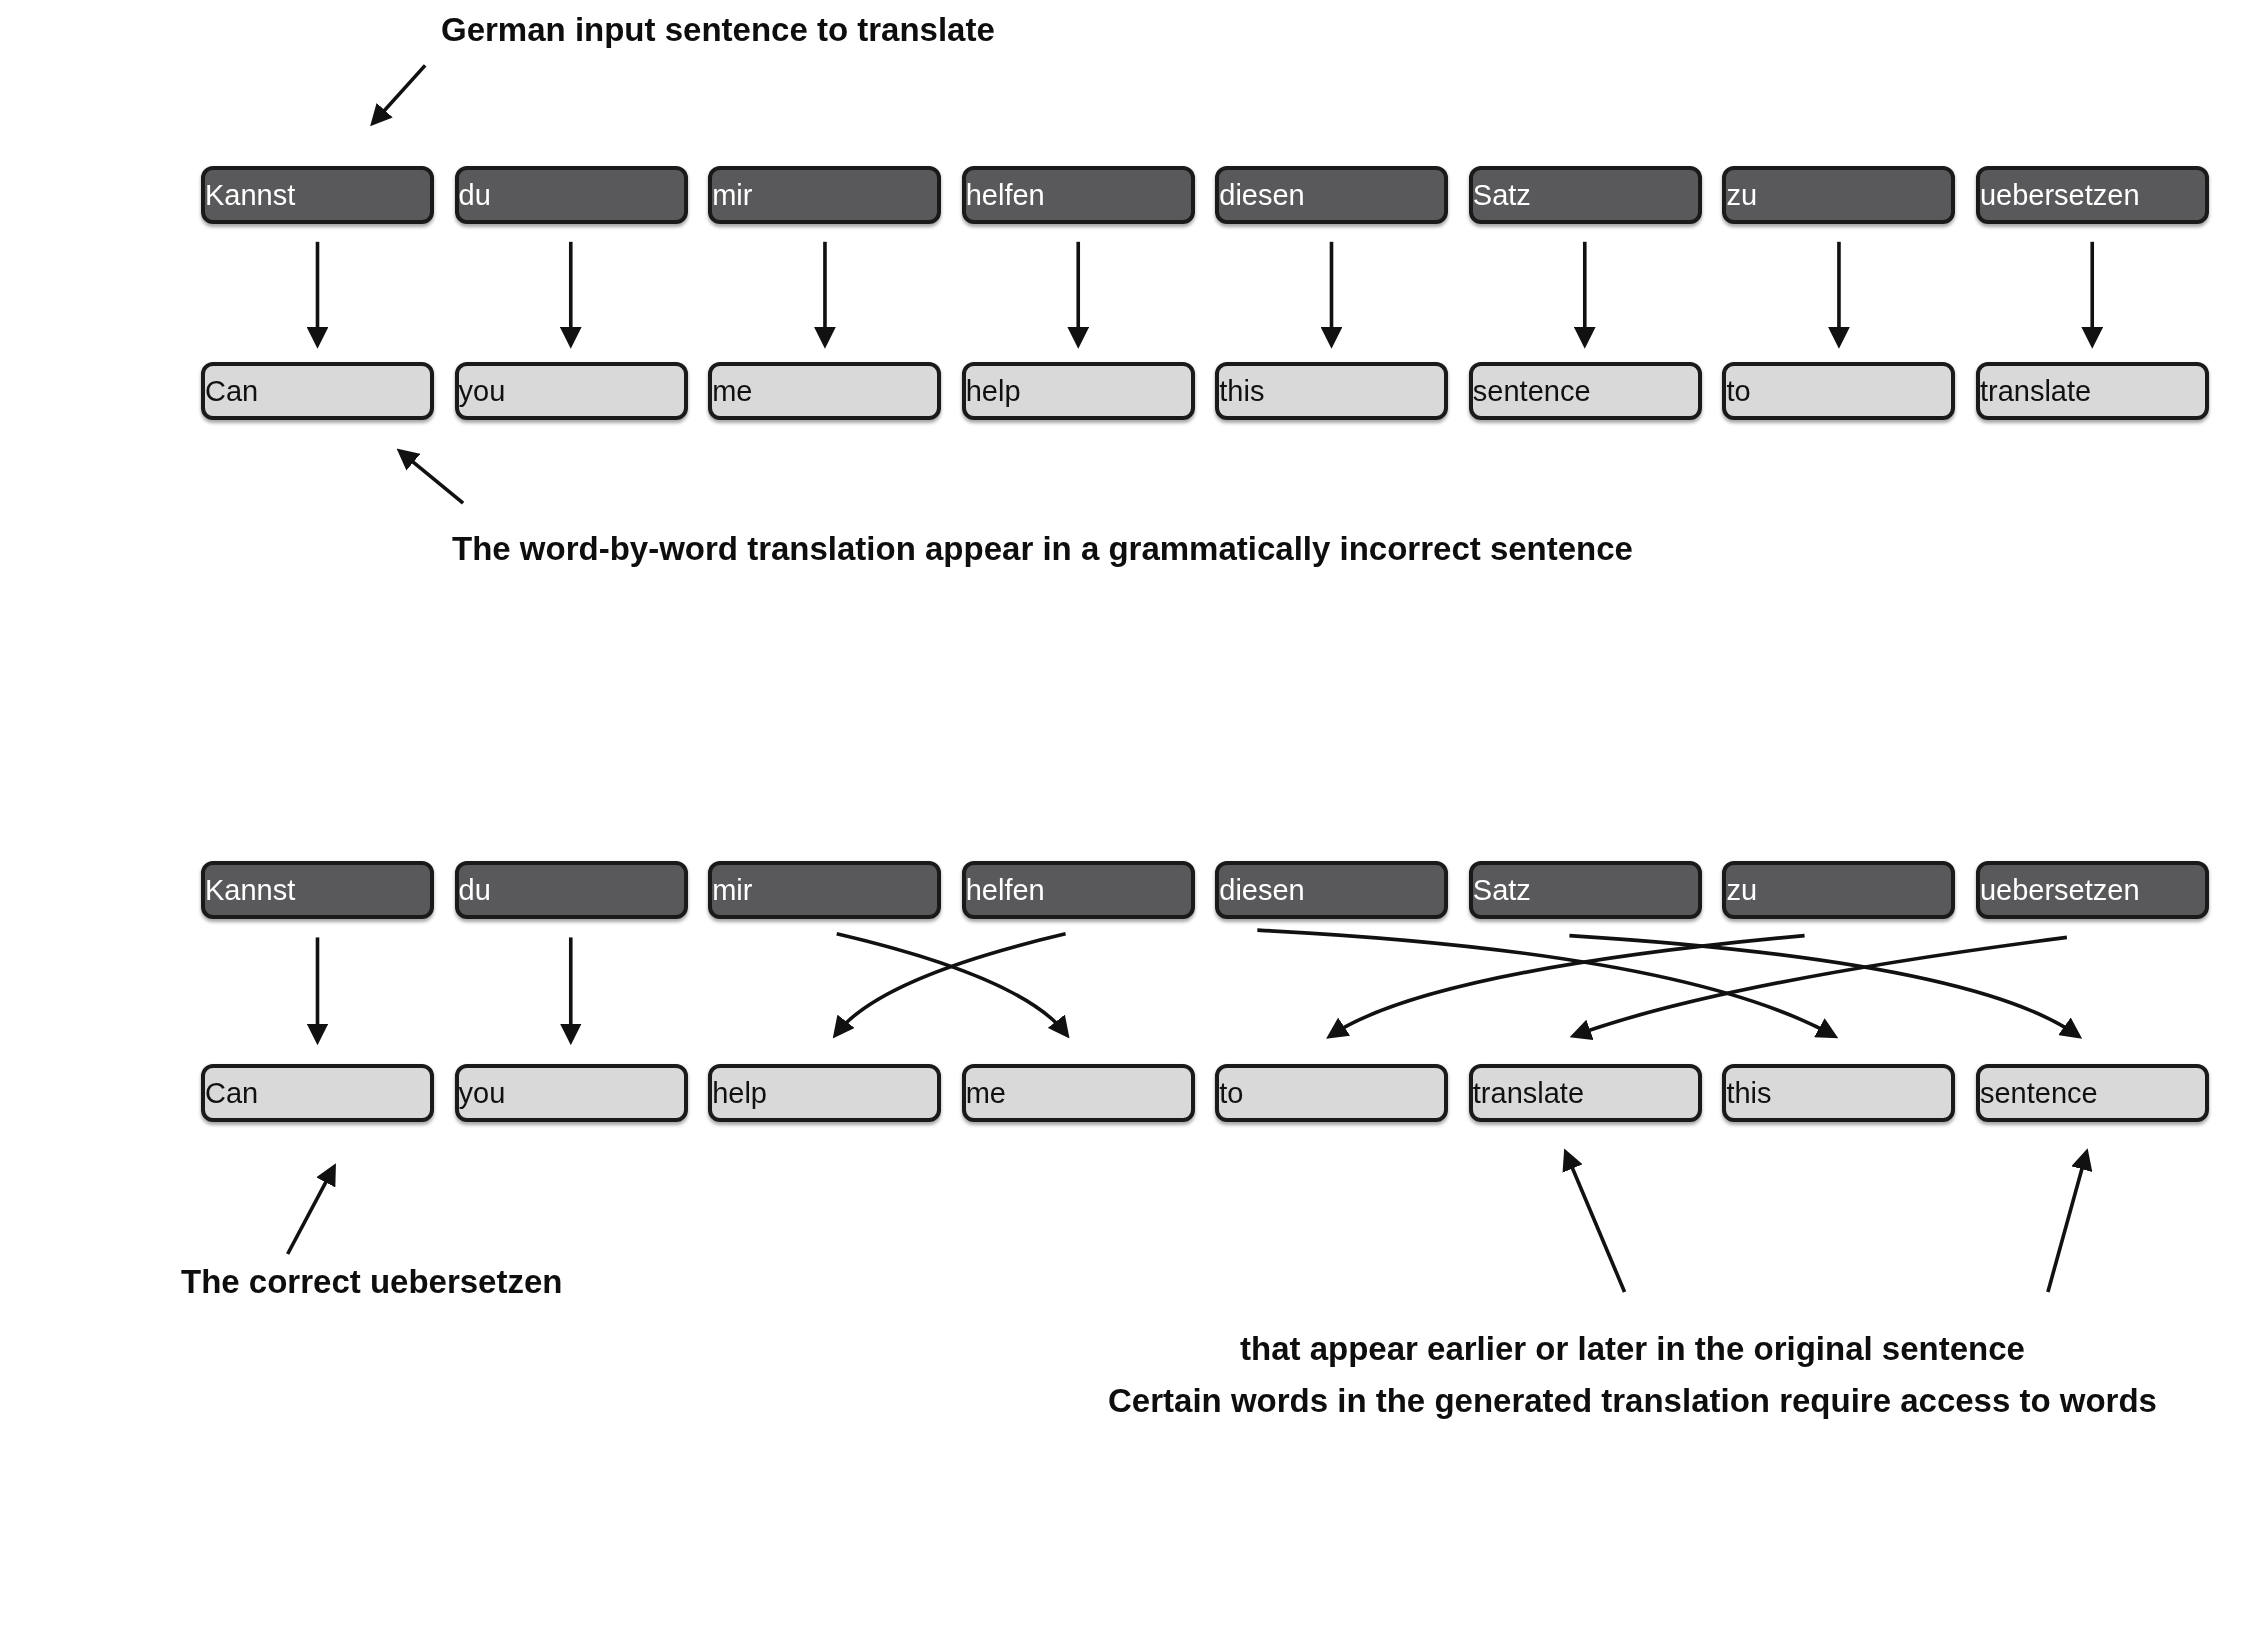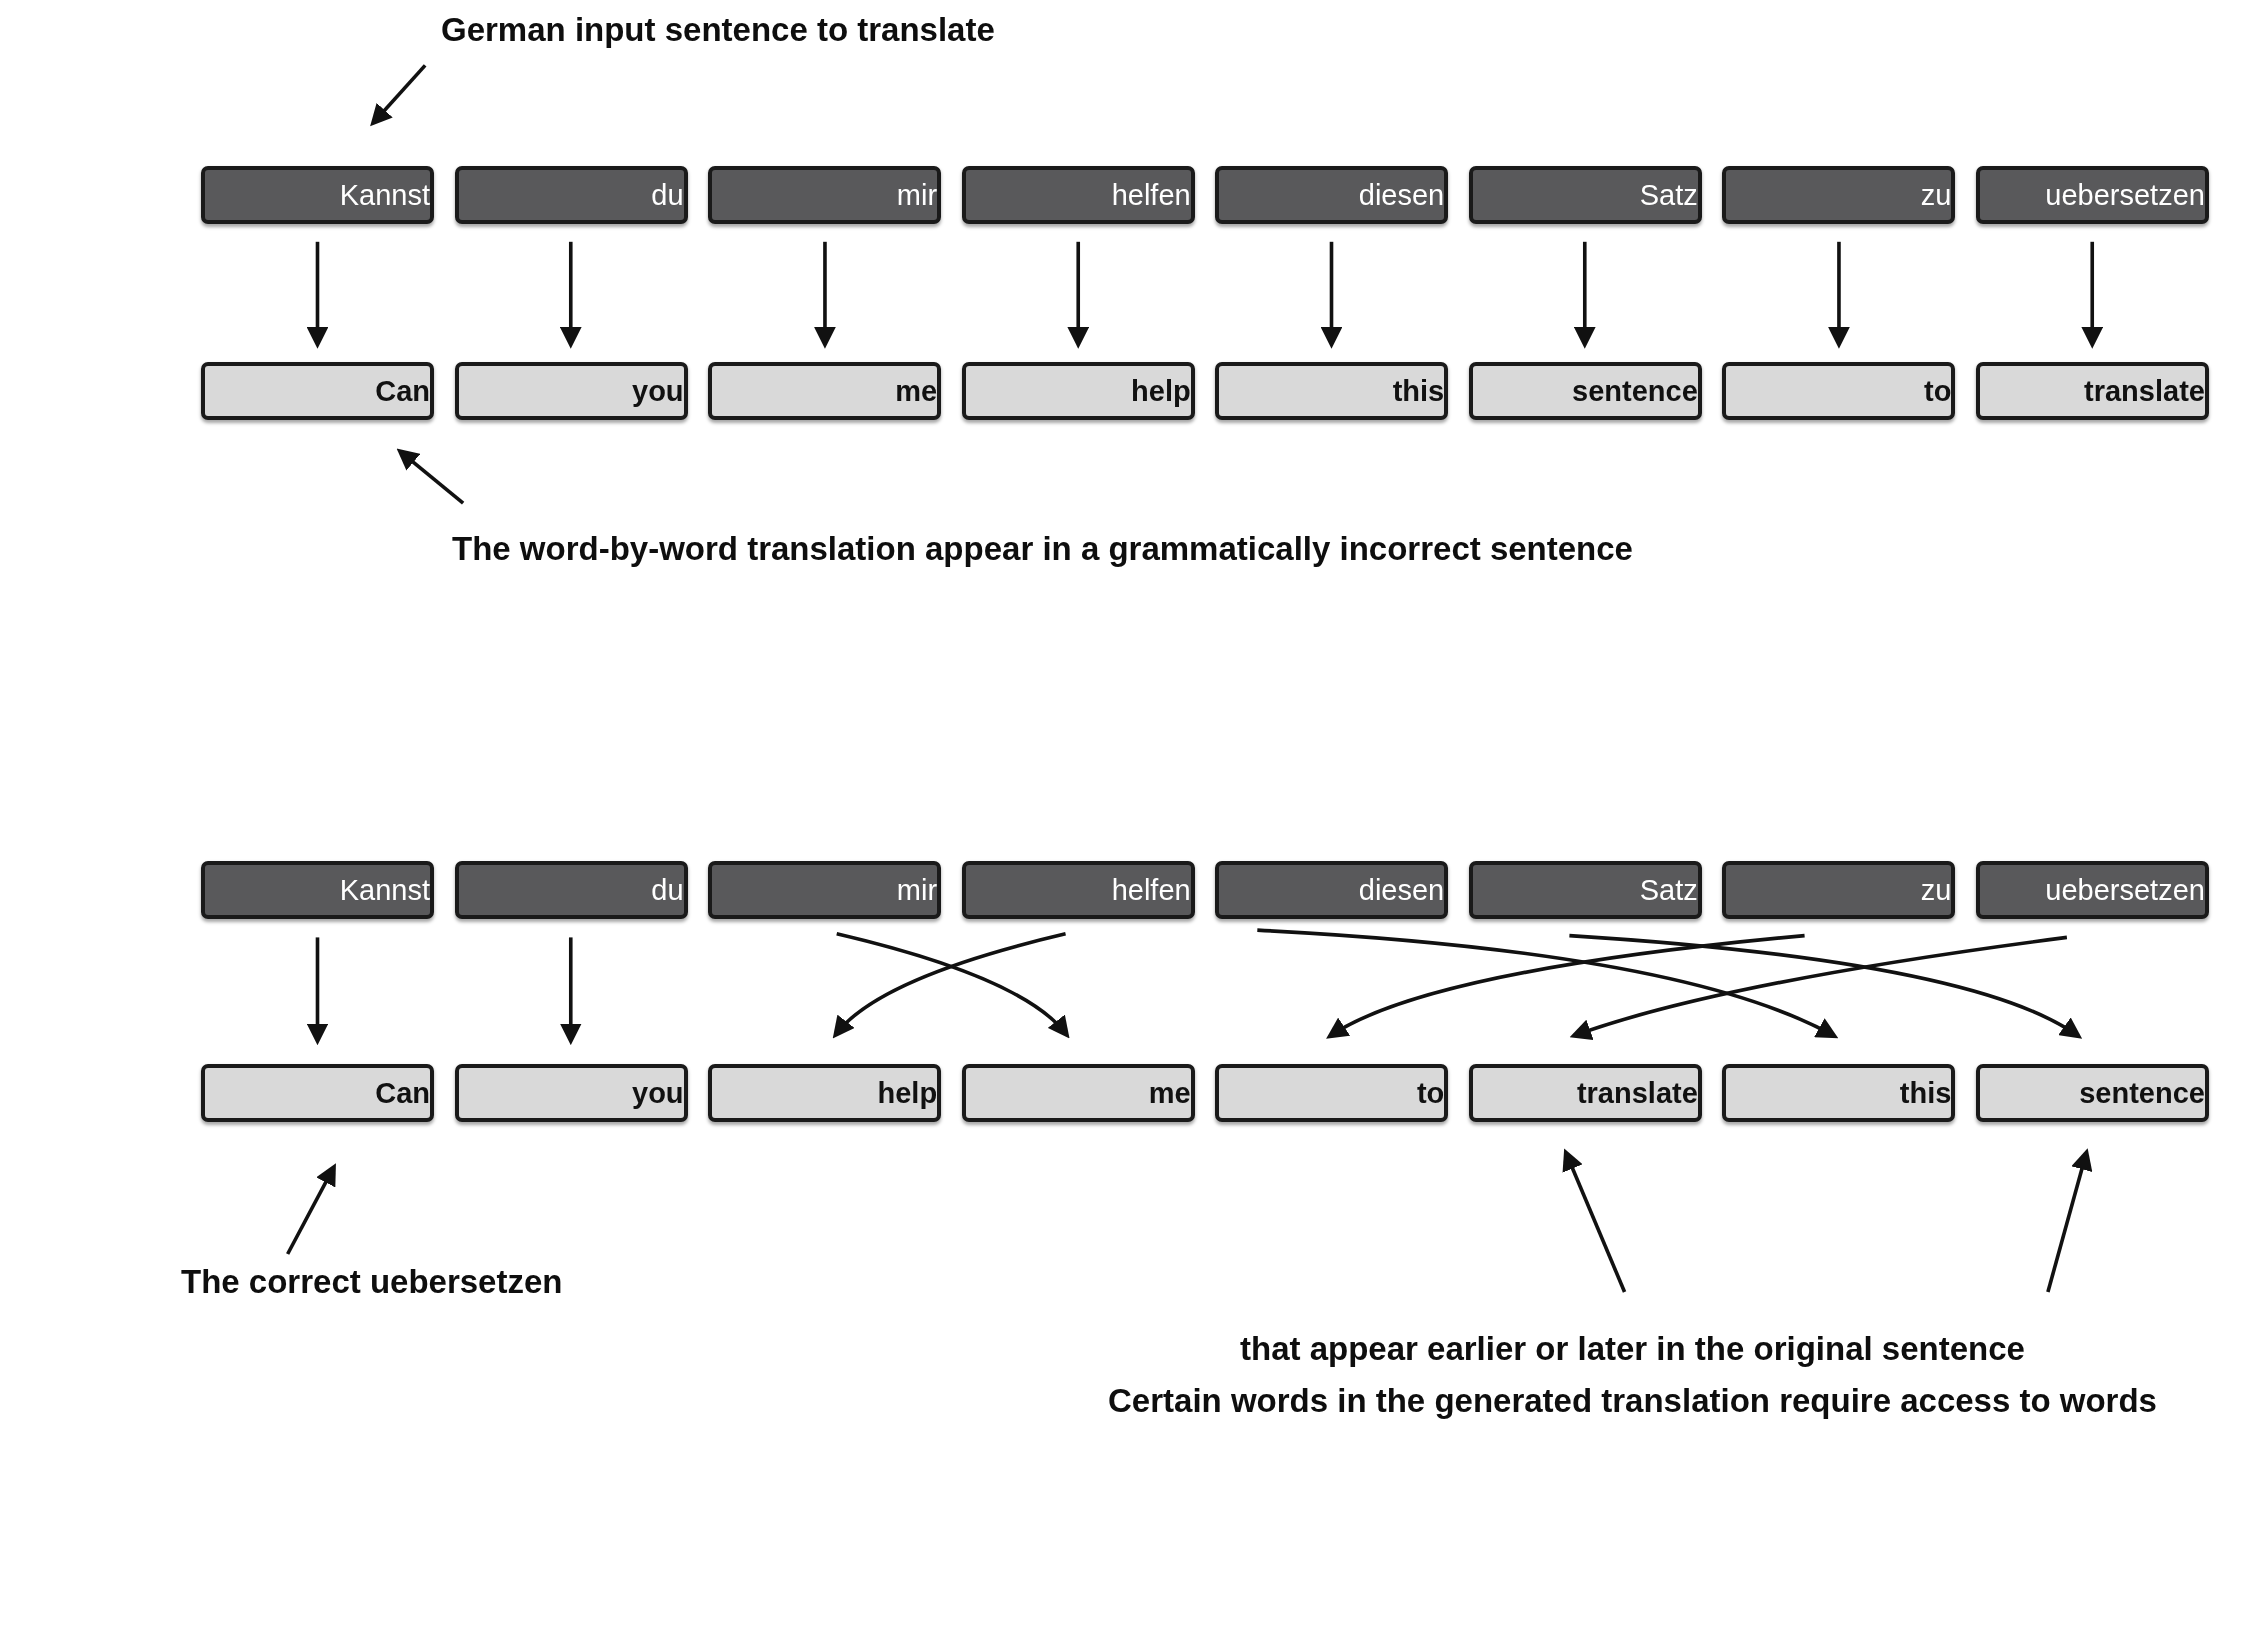--- a/index.html
+++ b/index.html
@@ -28,35 +28,34 @@
     width:2008px;
     height:58px;
     display:flex;
     justify-content:space-between;
   }
   .word-box{
     flex:0 0 233px;
     height:58px;
     box-sizing:border-box;
     border:4.5px solid var(--box-border);
-    border-radius:7px;
+    border-radius:12px;
     display:flex;
     align-items:center;
-    justify-content:flex-end;
+    justify-content:flex-start;
     font-size:29px;
     box-shadow:0 2.7px 3.6px rgba(0,0,0,0.35);
   }
   .dark .word-box{
     background:var(--dark-box-fill);
     color:var(--dark-box-text);
   }
   .light .word-box{
     background:var(--light-box-fill);
     color:var(--light-box-text);
-    font-weight:bold;
   }
   .annotation{
     position:absolute;
     font-weight:bold;
     font-size:33px;
     color:var(--annotation-text);
     white-space:nowrap;
   }
   .annotation.center{
     text-align:center;

